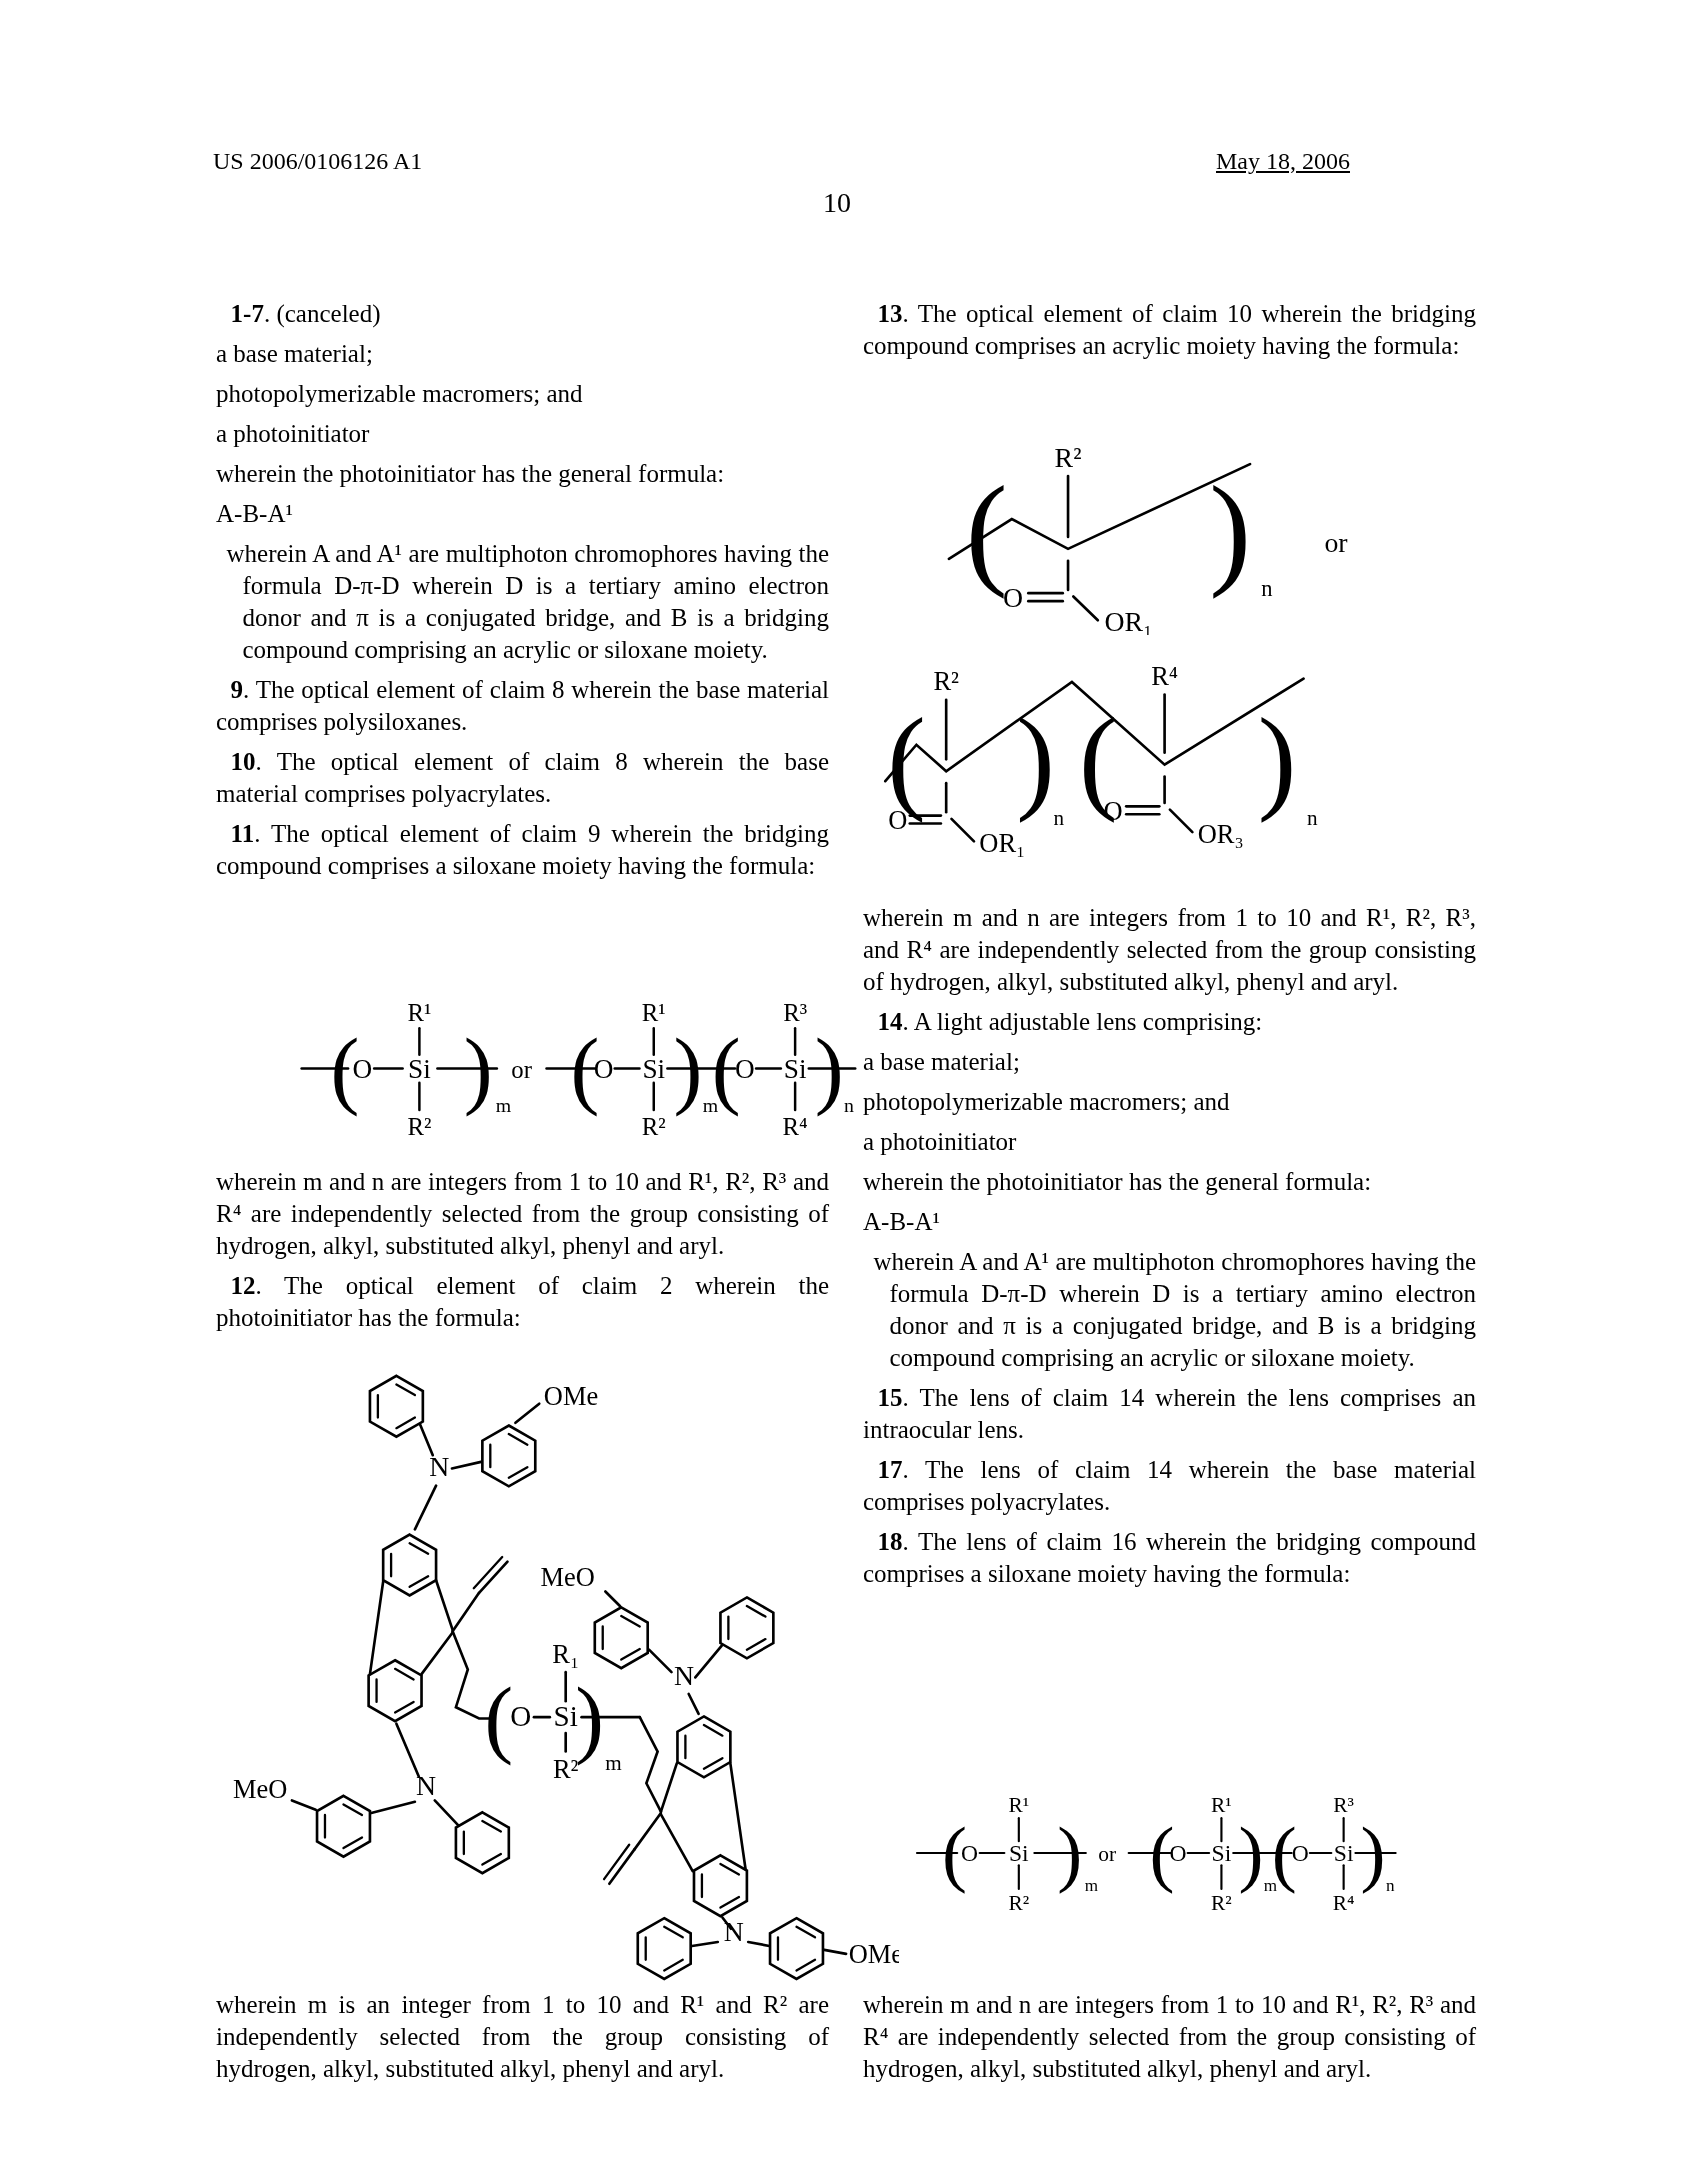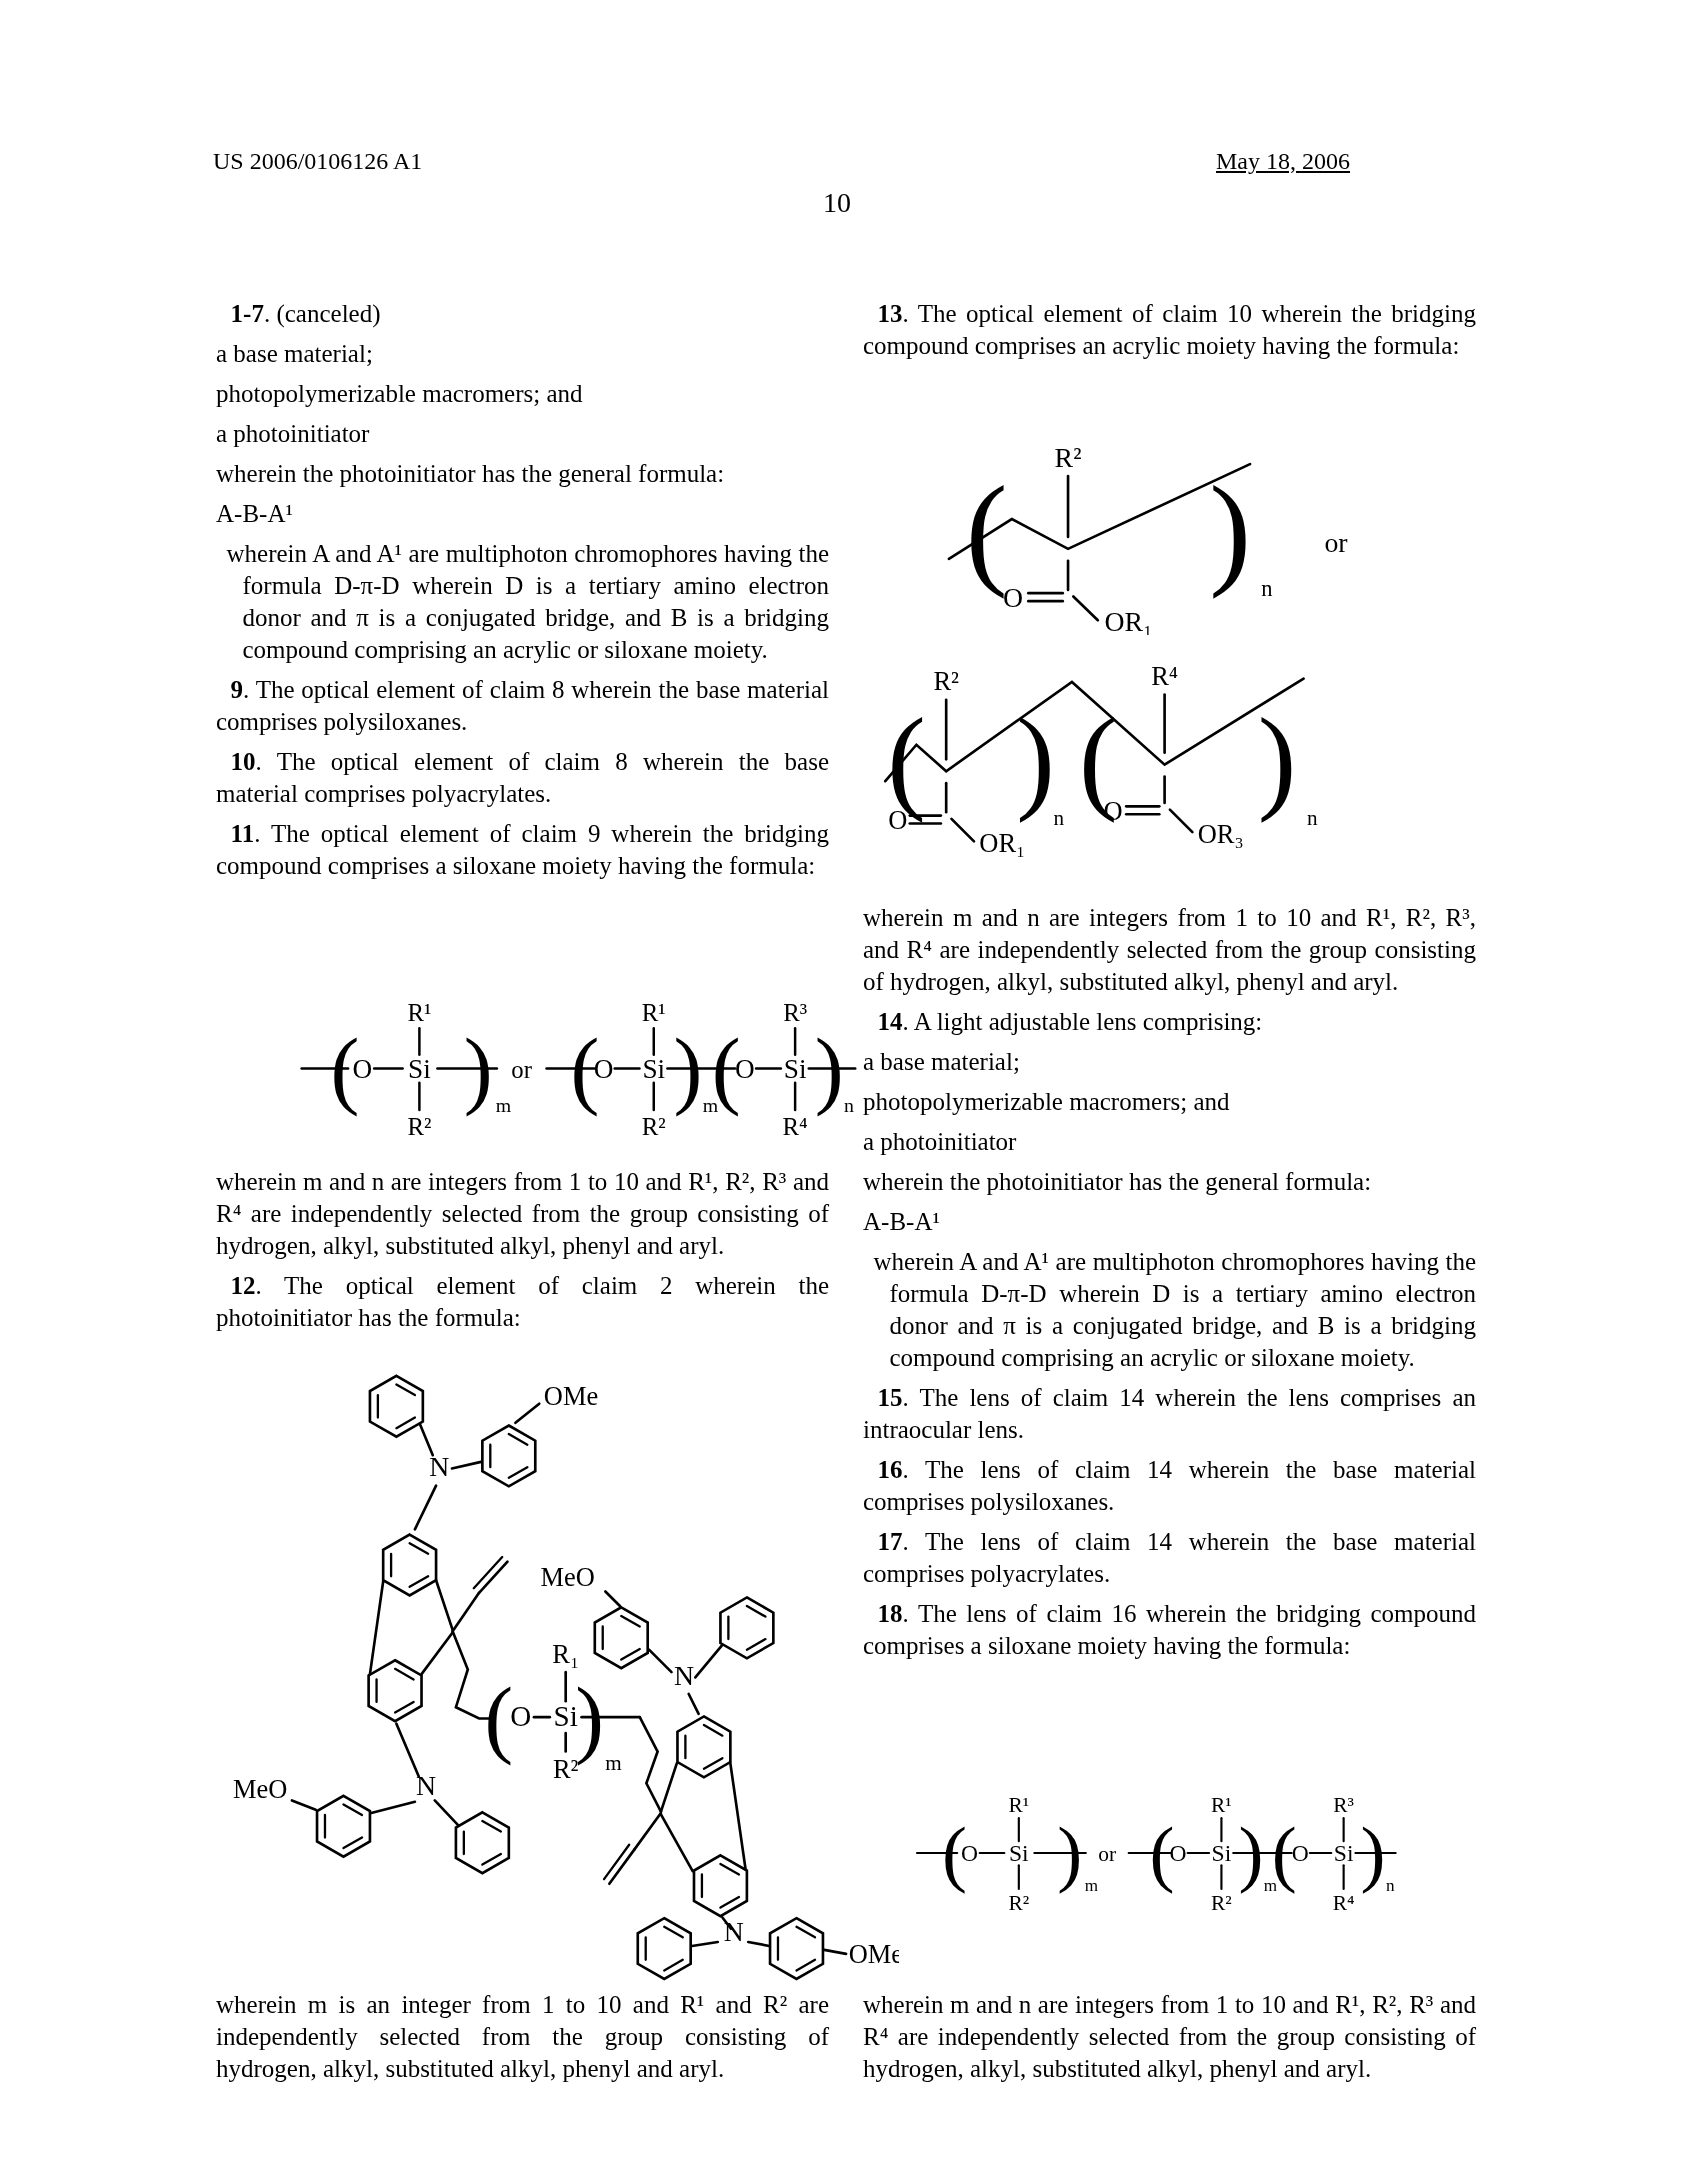--- a/index.html
+++ b/index.html
@@ -223,21 +223,20 @@
 <div class="col" style="left:855px;top:894px;">
   <p class="first">wherein m and n are integers from 1 to 10 and R¹, R², R³, and R⁴ are independently selected from the group consisting of hydrogen, alkyl, substituted alkyl, phenyl and aryl.</p>
   <p class="claim"><b>14</b><span>. A light adjustable lens comprising:</span></p>
   <p class="item">a base material;</p>
   <p class="item">photopolymerizable macromers; and</p>
   <p class="item">a photoinitiator</p>
   <p class="whg">wherein the photoinitiator has the general formula:</p>
   <p class="aba">A-B-A¹</p>
   <p class="hang">wherein A and A¹ are multiphoton chromophores having the formula D-π-D wherein D is a tertiary amino electron donor and π is a conjugated bridge, and B is a bridging compound comprising an acrylic or siloxane moiety.</p>
   <p class="claim"><b>15</b><span>. The lens of claim 14 wherein the lens comprises an intraocular lens.</span></p>
-  <p class="claim"><b>16</b><span>. The lens of claim 14 wherein the base material comprises polysiloxanes.</span></p>
   <p class="claim"><b>17</b><span>. The lens of claim 14 wherein the base material comprises polyacrylates.</span></p>
   <p class="claim"><b>18</b><span>. The lens of claim 16 wherein the bridging compound comprises a siloxane moiety having the formula:</span></p>
 </div>
 
 <svg class="fig" style="left:914px;top:1786px;width:483px;height:134px;" viewBox="0 0 900 250">
   <line class="bd" x1="5" y1="125" x2="80" y2="125"></line>
   <text x="75" y="172" font-size="140" text-anchor="middle">(</text>
   <text x="103" y="140" font-size="44" text-anchor="middle">O</text>
   <line class="bd" x1="122" y1="125" x2="168" y2="125"></line>
   <text x="195" y="140" font-size="44" text-anchor="middle">Si</text>

